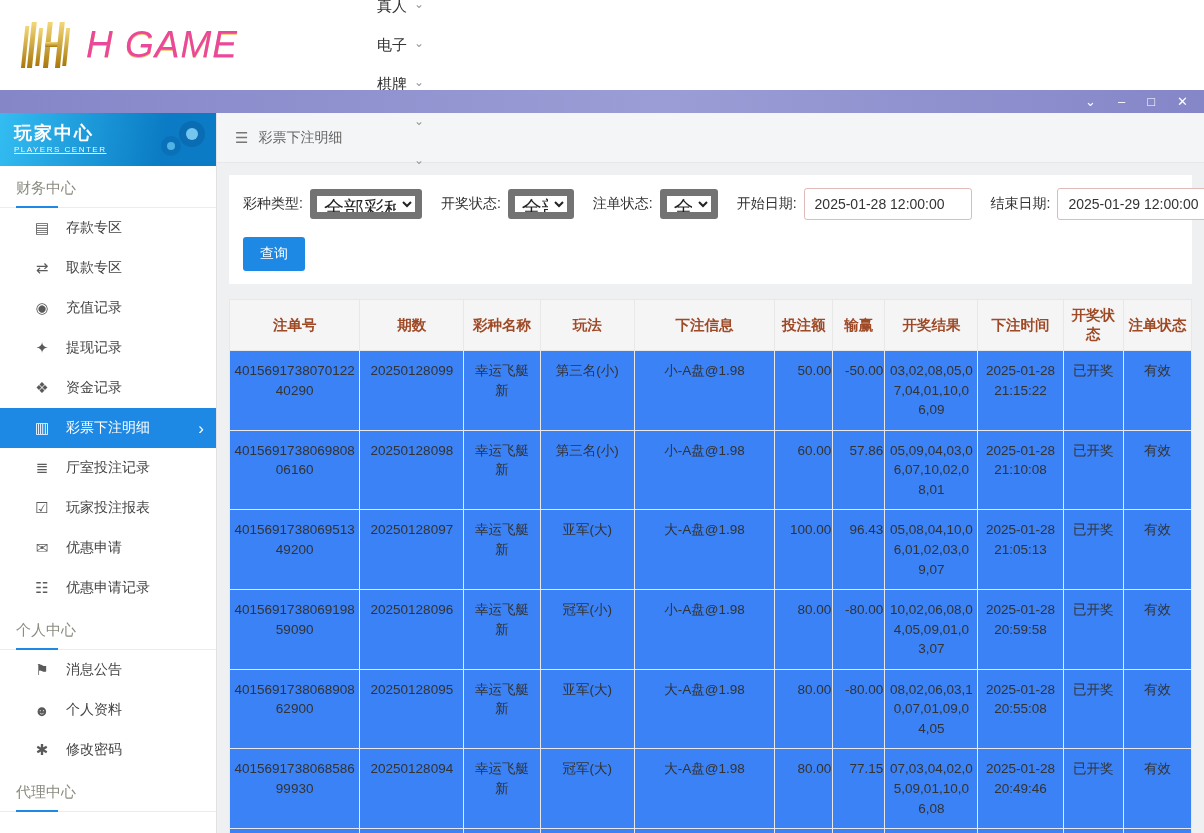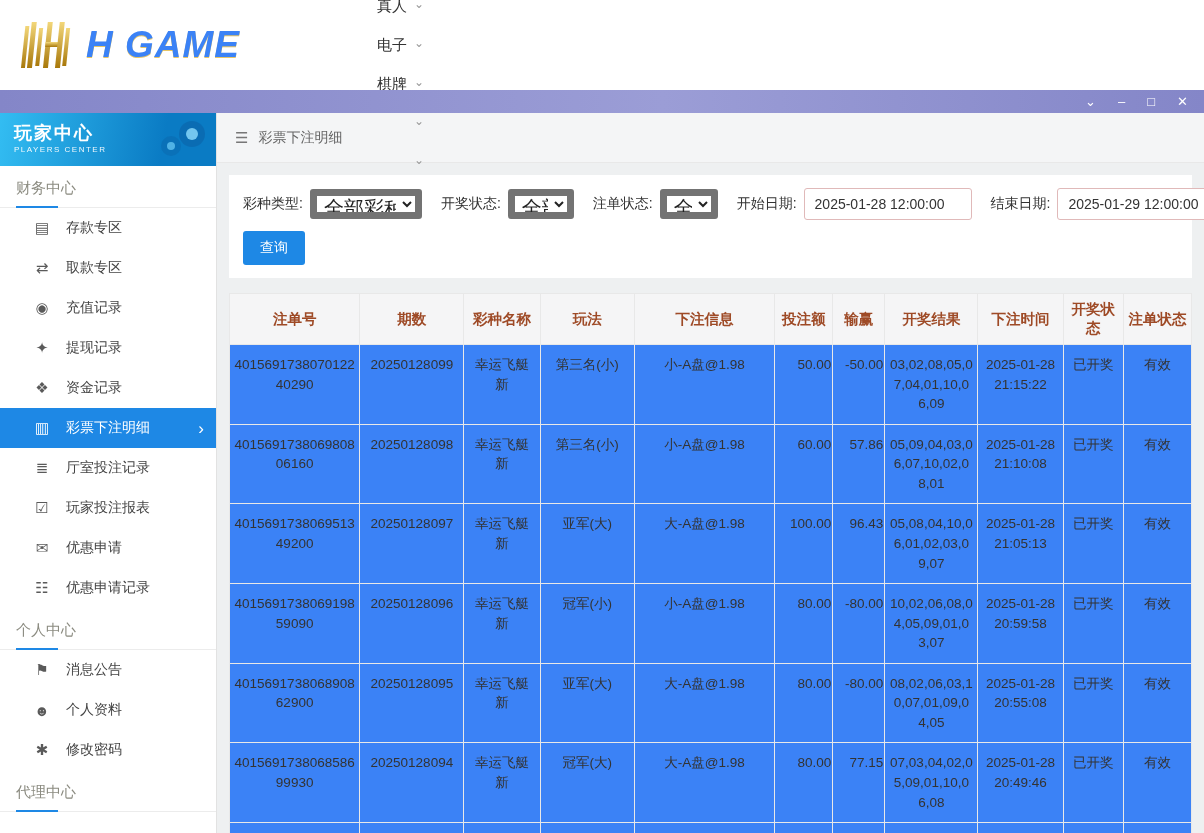--- a/index.html
+++ b/index.html
@@ -3,41 +3,41 @@
 <meta charset="utf-8">
 <style>
   *{margin:0;padding:0;box-sizing:border-box}
   html,body{width:1204px;height:833px;overflow:hidden;background:#fff;
     font-family:"Liberation Sans","DejaVu Sans",sans-serif;}
   .window{width:1204px;height:833px;display:flex;flex-direction:column;}
 
   
   .top-header{height:90px;flex:0 0 auto;display:flex;align-items:center;background:#fff;padding:0 18px;}
   .logo-wrap{display:flex;align-items:center;gap:6px;width:300px;flex:0 0 auto;cursor:pointer;}
-  .logo-text{font-size:37px;font-weight:bold;font-style:italic;letter-spacing:1px;color:#3b82f6;
+  .logo-text{font-size:37px;font-weight:normal;font-style:italic;letter-spacing:1px;color:#ec4899;
     text-shadow:0 1px 0 #e7c566;}
   .main-nav{display:flex;align-items:center;margin-left:26px;flex-direction:column;}
   .nav-item{display:flex;align-items:center;gap:7px;padding:10px 33px;font-size:15px;color:#333;
     cursor:pointer;text-decoration:none;white-space:nowrap;}
   .nav-chev{color:#9a9a9a;font-size:12px;line-height:1;transform:translateY(-2px);}
 
   
   .titlebar{height:23px;flex:0 0 auto;display:flex;justify-content:flex-end;align-items:center;gap:22px;
     padding:0 16px;background:linear-gradient(90deg,var(--titlebar-start),var(--titlebar-end) 55%,var(--titlebar-start));}
   .tb-btn{color:#fff;font-size:13px;line-height:1;cursor:pointer;}
 
   
   .body-wrap{flex:1;display:flex;min-height:0;background:#eef0f1;}
 
   
   .sidebar{width:217px;flex:0 0 auto;background:#fff;border-right:1px solid #e2e2e2;overflow:hidden;}
   .side-header{height:53px;position:relative;color:#fff;padding:8px 14px 0;
     background:linear-gradient(100deg,var(--sidebar-header-start),var(--sidebar-header-end) 75%);}
   .side-title{font-size:18px;font-weight:bold;letter-spacing:2px;}
-  .side-sub{font-size:8px;letter-spacing:1.5px;opacity:.92;}
+  .side-sub{font-size:8px;letter-spacing:1.5px;opacity:.92;text-decoration:underline;}
   .gamepad{position:absolute;right:6px;top:5px;}
   .side-heading{position:relative;padding:13px 16px 9px;font-size:15px;color:#8b8b80;border-bottom:1px solid #ececec;}
   .side-heading::after{content:"";position:absolute;left:16px;bottom:-1px;width:42px;height:2px;background:var(--accent);}
   .side-item{height:40px;display:flex;align-items:center;gap:15px;padding-left:33px;font-size:14px;
     color:#444;cursor:pointer;position:relative;white-space:nowrap;}
   .side-icon{width:18px;text-align:center;color:#5a5a5a;font-size:15px;}
   .side-item.active{background:var(--accent);color:#fff;}
   .side-item.active .side-icon{color:#fff;}
   .side-chev{position:absolute;right:12px;color:#fff;font-size:17px;line-height:1;}
 
@@ -47,21 +47,21 @@
     background:#f4f5f6;border-bottom:1px solid #e8e8e8;color:#666;font-size:14px;}
   .hamburger{color:#777;font-size:15px;cursor:pointer;}
   .filter-card{background:#fff;margin:12px 12px 12px;padding:13px 14px;flex:0 0 auto;}
   .filter-row{display:flex;align-items:center;gap:7px;font-size:14px;color:#333;}
   .filter-row label{white-space:nowrap;}
   .gap{margin-left:12px;}
   select{height:30px;border:7px solid #737373;border-radius:3px;background:#fff;font-size:20px;padding:0 3px;color:#222;}
   .sel-lottery{width:112px;} .sel-draw{width:66px;} .sel-order{width:58px;}
   .date-input{height:32px;width:168px;border:1px solid #e0b9b9;border-radius:3px;padding:0 10px;
     font-size:14px;color:#333;font-family:inherit;}
-  .filter-actions{margin-top:11px;}
+  .filter-actions{margin-top:17px;}
   .btn-primary{background:var(--accent);color:#fff;border:none;border-radius:3px;
     padding:8px 17px;font-size:14px;cursor:pointer;}
 
   
   .table-card{background:#3b82f6;margin:3px 12px 0;flex:1;overflow:hidden;}
   table{width:100%;border-collapse:collapse;table-layout:fixed;font-size:13.5px;color:#333;}
   th,td{border:1px solid #e8e8e8;text-align:center;padding:10px 4px;overflow:hidden;}
   th{background:#f5f5f6;color:var(--table-header-text);font-weight:bold;font-size:14.5px;
     height:44px;vertical-align:middle;padding:6px 2px;}
   td{vertical-align:top;height:75px;line-height:1.45;}

